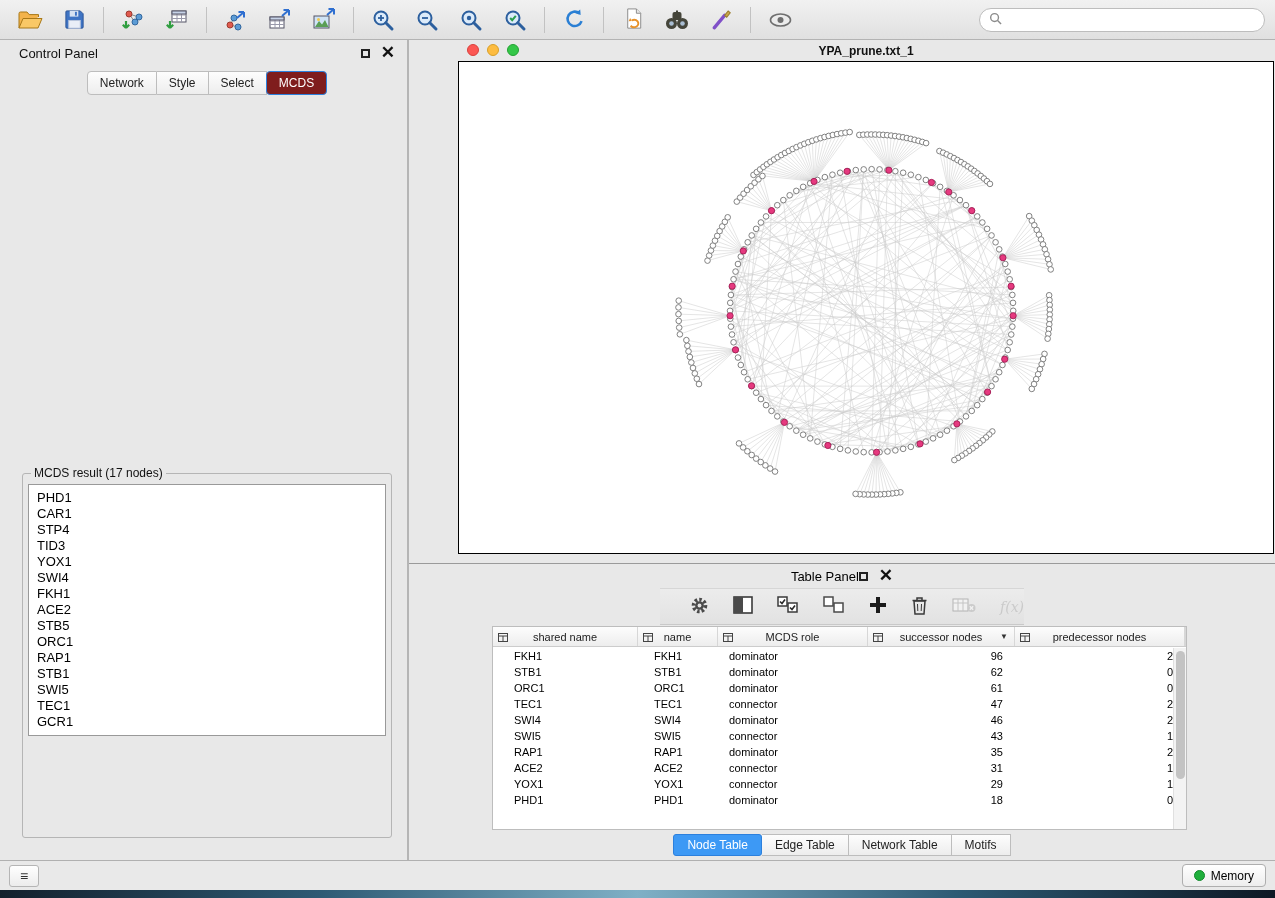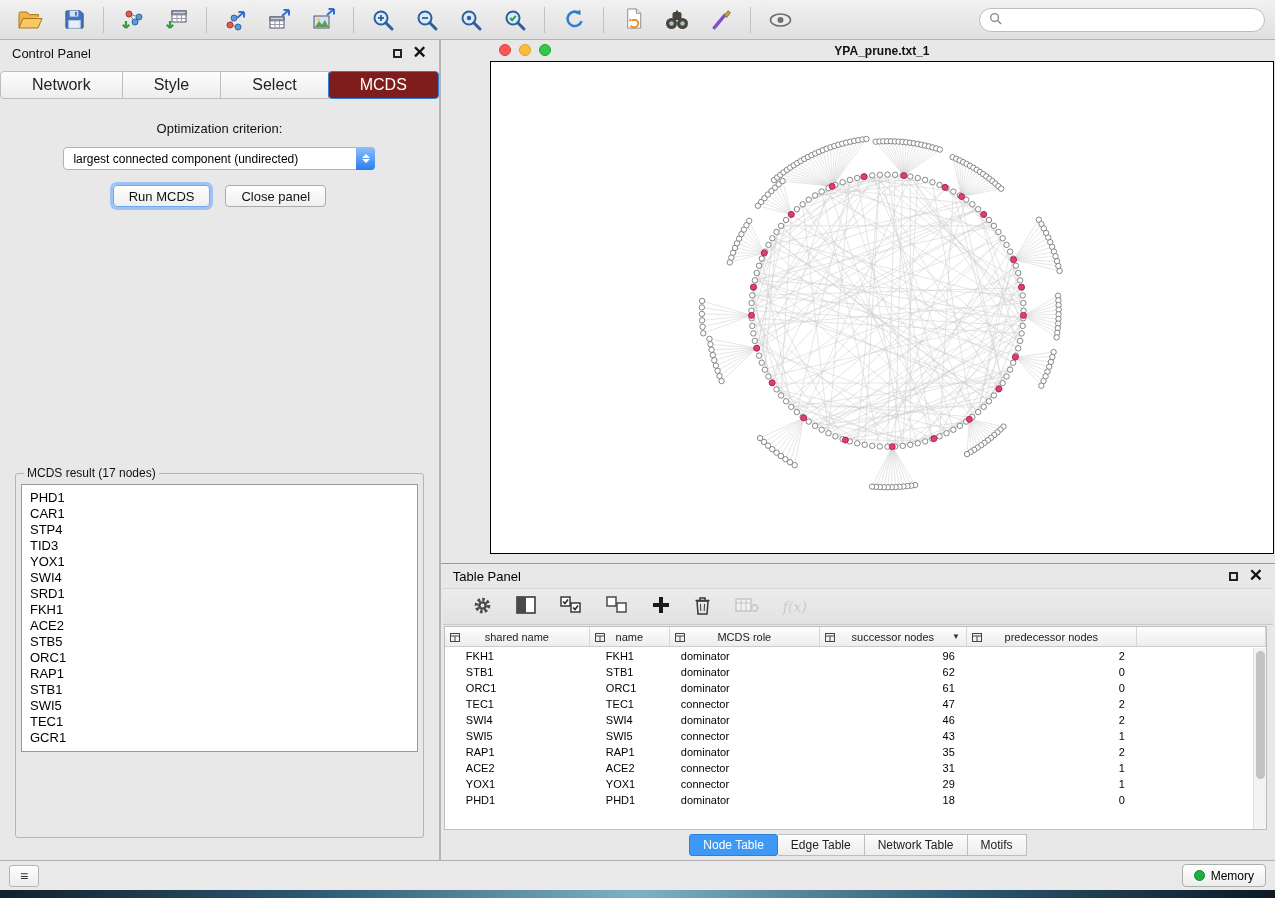--- a/index.html
+++ b/index.html
@@ -15,27 +15,27 @@
   .sep { width:1px; height:26px; background:#c2c2c2; margin:0 5px; flex:0 0 1px; }
   .spacer { flex:1; }
   .searchbox { width:286px; height:24px; background:#fff; border:1px solid #bdbdbd; border-radius:12px;
                display:flex; align-items:center; padding:0 9px; gap:5px; }
   .searchbox input { flex:1; border:none; outline:none; font-size:12px; background:transparent; font-family:"Liberation Sans",sans-serif; }
 
   
   .main { flex:1; display:flex; min-height:0; }
 
   
-  .control-panel { flex:0 0 402px; border-right:2px solid #b5b5b5; display:flex; flex-direction:column; background:#e8e8e8; }
+  .control-panel { flex:0 0 402px; border-right:2px solid #b5b5b5; display:flex; flex-direction:column; background:#e8e8e8;margin-left:7px; }
   .panel-header { flex:0 0 26px; display:flex; align-items:center; padding:0 12px; font-size:13px; color:#111; }
   .ph-icons { margin-left:auto; display:flex; align-items:center; gap:11px; }
   .min-icon { width:9px; height:9px; border:2px solid #222; display:inline-block; }
   .close-icon { font-size:17px; font-weight:bold; color:#111; line-height:10px; }
   .cp-tabs { display:flex; justify-content:center; margin:5px 0 4px; }
-  .cp-tab { font-size:16px; padding:4px 31px; background:linear-gradient(#fdfdfd,#ededed); border:1px solid #bdbdbd;
+  .cp-tab { font-size:12px; padding:4px 12px; background:linear-gradient(#fdfdfd,#ededed); border:1px solid #bdbdbd;
             border-left:none; color:#222; cursor:default; }
   .cp-tab:first-child { border-left:1px solid #bdbdbd; border-radius:4px 0 0 4px; }
   .cp-tab.active { background:#7f1d1d; color:#fff; border:1px solid #2c80dd; border-radius:4px; margin-left:-1px; }
   .cp-body { padding:18px 0 0; text-align:center; }
   .opt-label { font-size:13px; margin-bottom:11px; color:#111; }
   .dropdown { margin:0 auto; width:312px; height:23px; background:#fff; border:1px solid #b2b2b2; border-radius:4px;
               display:flex; align-items:center; font-size:12px; padding:0 22px 0 9px; position:relative; text-align:left; }
   .dd-value { overflow:hidden; white-space:nowrap; }
   .dd-cap { position:absolute; right:-1px; top:-1px; width:19px; height:23px; border-radius:0 4px 4px 0;
             background:linear-gradient(#8cc0fa,#2a7df0); display:flex; flex-direction:column; align-items:center;
@@ -62,21 +62,21 @@
                   font-size:12px; font-weight:bold; color:#111; }
   .traffic { position:absolute; left:10px; top:4px; display:flex; gap:8px; }
   .light { width:12px; height:12px; border-radius:50%; }
   .light.red { background:#fc5753; border:1px solid #d8413d; }
   .light.yellow { background:#fdbc40; border:1px solid #d8a029; }
   .light.green { background:#34c748; border:1px solid #24a233; }
   .net-canvas { flex:1; margin:0 1px 9px 1px; background:#fff; border:1px solid #000; position:relative; overflow:hidden; }
   .net-canvas svg { position:absolute; inset:0; width:100%; height:100%; }
 
   
-  .table-panel { flex:1; border-top:1px solid #9a9a9a; display:flex; flex-direction:column; background:#e8e8e8; min-height:0; }
+  .table-panel { flex:1; border-top:1px solid #9a9a9a; display:flex; flex-direction:column; background:#e8e8e8; min-height:0;align-items:center; }
   .tp-header { flex:0 0 24px; display:flex; align-items:center; padding:0 12px; font-size:13px; }
   .tp-toolbar { flex:0 0 37px; display:flex; align-items:center; gap:24px; padding:0 0 0 30px;
                 background:linear-gradient(#ececec,#e2e2e2); border-top:1px solid #d6d6d6; border-bottom:1px solid #c9c9c9;
                 margin:0 2px; }
   .ttb { border:none; background:transparent; display:flex; align-items:center; }
   .fx { font-family:"DejaVu Serif",serif; font-style:italic; font-size:14px; color:#a8a8a8; }
   .dis { opacity:.45; }
   .table-wrap { flex:1; margin:1px 8px 0 3px; background:#fff; border:1px solid #bdbdbd; position:relative; overflow:hidden; }
   .thead { display:grid; grid-template-columns:145px 80px 150px 147px 170px 1fr; height:20px;
            background:linear-gradient(#fdfdfd,#ededed); border-bottom:1px solid #ccc; }
@@ -293,44 +293,29 @@
           <span class="min-icon"></span>
           <span class="close-icon">✕</span>
         </span>
       </div>
       <div class="cp-tabs">
         <div class="cp-tab">Network</div>
         <div class="cp-tab">Style</div>
         <div class="cp-tab">Select</div>
         <div class="cp-tab active">MCDS</div>
       </div>
-      <div class="cp-body">
-        <div class="opt-label">Optimization criterion:</div>
-        <div class="dropdown">
-          <span class="dd-value">largest connected component (undirected)</span>
-          <span class="dd-cap">
-              <i class="dd-up"></i>
-              <i class="dd-dn"></i>
-            </span>
-        </div>
-        <div class="btn-row">
-          <button class="mac-btn focused">Run MCDS</button>
-          <button class="mac-btn">Close panel</button>
-        </div>
-      </div>
       <fieldset class="result-fieldset">
         <legend>MCDS result (17 nodes)</legend>
         <div class="result-list">
             <div class="mcds-item">PHD1</div>
             <div class="mcds-item">CAR1</div>
             <div class="mcds-item">STP4</div>
             <div class="mcds-item">TID3</div>
             <div class="mcds-item">YOX1</div>
             <div class="mcds-item">SWI4</div>
-            <div class="mcds-item">SRD1</div>
             <div class="mcds-item">FKH1</div>
             <div class="mcds-item">ACE2</div>
             <div class="mcds-item">STB5</div>
             <div class="mcds-item">ORC1</div>
             <div class="mcds-item">RAP1</div>
             <div class="mcds-item">STB1</div>
             <div class="mcds-item">SWI5</div>
             <div class="mcds-item">TEC1</div>
             <div class="mcds-item">GCR1</div>
           </div>

